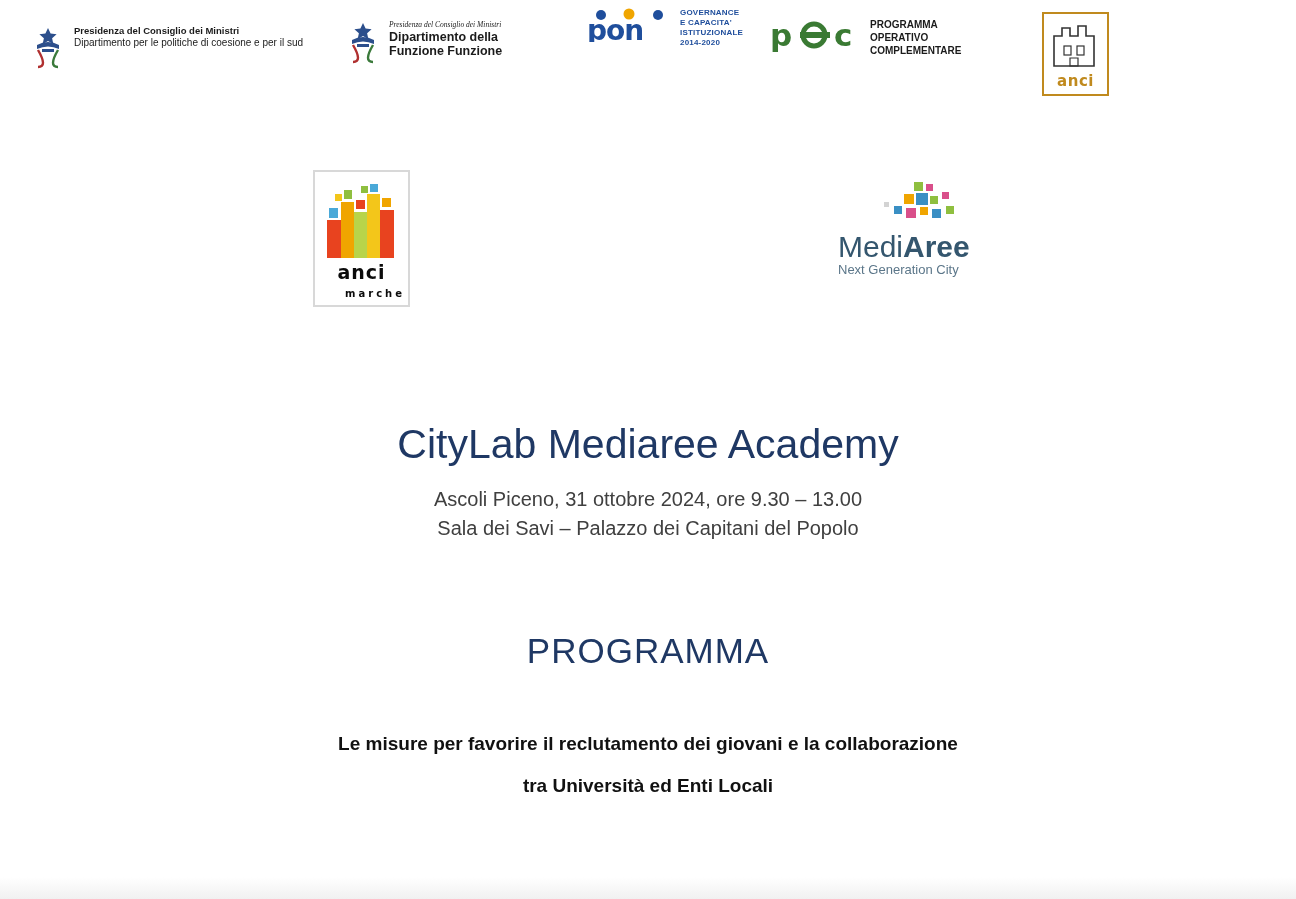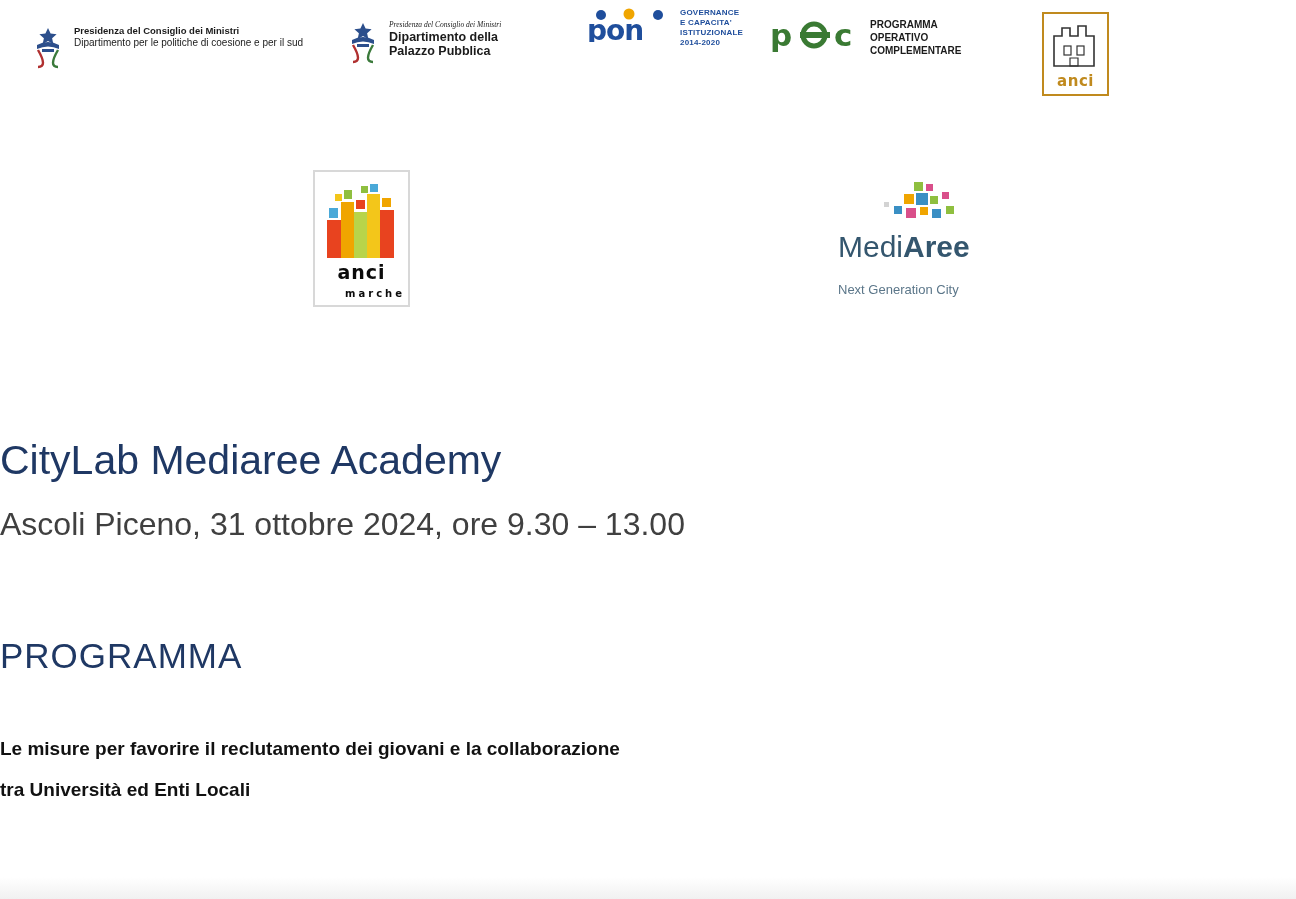--- a/index.html
+++ b/index.html
@@ -160,40 +160,40 @@
     font-family: "Liberation Sans", sans-serif;
     font-size: 30px;
     color: #34566e;
     line-height: 1;
     margin-top: 52px;
   }
   .mediaree-name b { font-weight: 700; }
   .mediaree-tag {
     font-size: 13px;
     color: #5b7689;
-    margin-top: 20px;
+    margin-top: 0;
   }
 
   
   .content {
     position: absolute;
-    top: 436px;
+    top: 420px;
     left: 0;
     width: 1296px;
-    text-align: left;
+    text-align: center;
   }
   .doc-title {
     font-size: 41px;
     color: #1f3864;
     line-height: 1.2;
     margin: 0 0 16px 0;
     font-weight: 400;
   }
   .doc-sub {
-    font-size: 32px;
+    font-size: 20px;
     color: #404040;
     line-height: 1.45;
     margin: 0;
     font-weight: 400;
   }
   .programma {
     font-size: 35px;
     color: #1f3864;
     letter-spacing: 1px;
     margin-top: 88px;
@@ -244,21 +244,21 @@
           <path d="M18 3 L20.6 8.6 L26.6 9.2 L22.1 13.2 L23.4 19.2 L18 16 L12.6 19.2 L13.9 13.2 L9.4 9.2 L15.4 8.6 Z" fill="#2c4f8c"></path>
           <path d="M7 20 Q18 14 29 20 L29 24 Q18 19 7 24 Z" fill="#2c4f8c"></path>
           <path d="M8 25 Q18 42 8 42" fill="none" stroke="#b03030" stroke-width="2.4"></path>
           <path d="M28 25 Q18 42 28 42" fill="none" stroke="#3b7a3b" stroke-width="2.4"></path>
           <rect x="12" y="24" width="12" height="3" fill="#2c4f8c"></rect>
         </svg>
       </span>
       <span class="dfp-text">
         <span class="small">Presidenza del Consiglio dei Ministri</span>
         <span class="big">Dipartimento della</span>
-        <span class="big">Palazzo Pubblica</span>
+        <span class="big">Funzione Funzione</span>
       </span>
     </div>
 
     <div class="logo logo-pon">
       <span class="pon-mark">
         <svg width="95" height="34" viewBox="0 0 95 34" xmlns="http://www.w3.org/2000/svg">
           <circle cx="16" cy="7" r="5" fill="#1f4e9c"></circle>
           <circle cx="44" cy="6" r="5.5" fill="#f0a500"></circle>
           <circle cx="73" cy="7" r="5" fill="#1f4e9c"></circle>
           <text x="2" y="32" font-family="DejaVu Sans, sans-serif" font-size="28" font-weight="bold" fill="#1f4e9c">pon</text>
@@ -337,20 +337,21 @@
     </svg>
     <div class="mediaree-name">
       <span>Medi</span><b>Aree</b>
     </div>
     <div class="mediaree-tag">Next Generation City</div>
   </div>
 
   <div class="content">
     <h1 class="doc-title">CityLab Mediaree Academy</h1>
     <p class="doc-sub">Ascoli Piceno, 31 ottobre 2024, ore 9.30 – 13.00</p>
+    <p class="doc-sub">Sala dei Savi – Palazzo dei Capitani del Popolo</p>
 
     <div class="programma">PROGRAMMA</div>
 
     <div class="theme">
       <div>Le misure per favorire il reclutamento dei giovani e la collaborazione</div>
       <div>tra Università ed Enti Locali</div>
     </div>
   </div>
 
   <div class="bottom-edge"></div>

